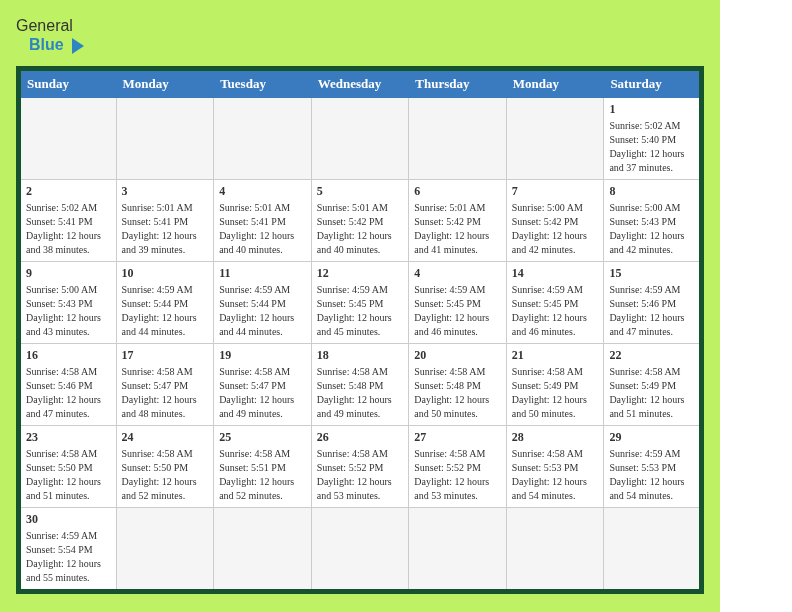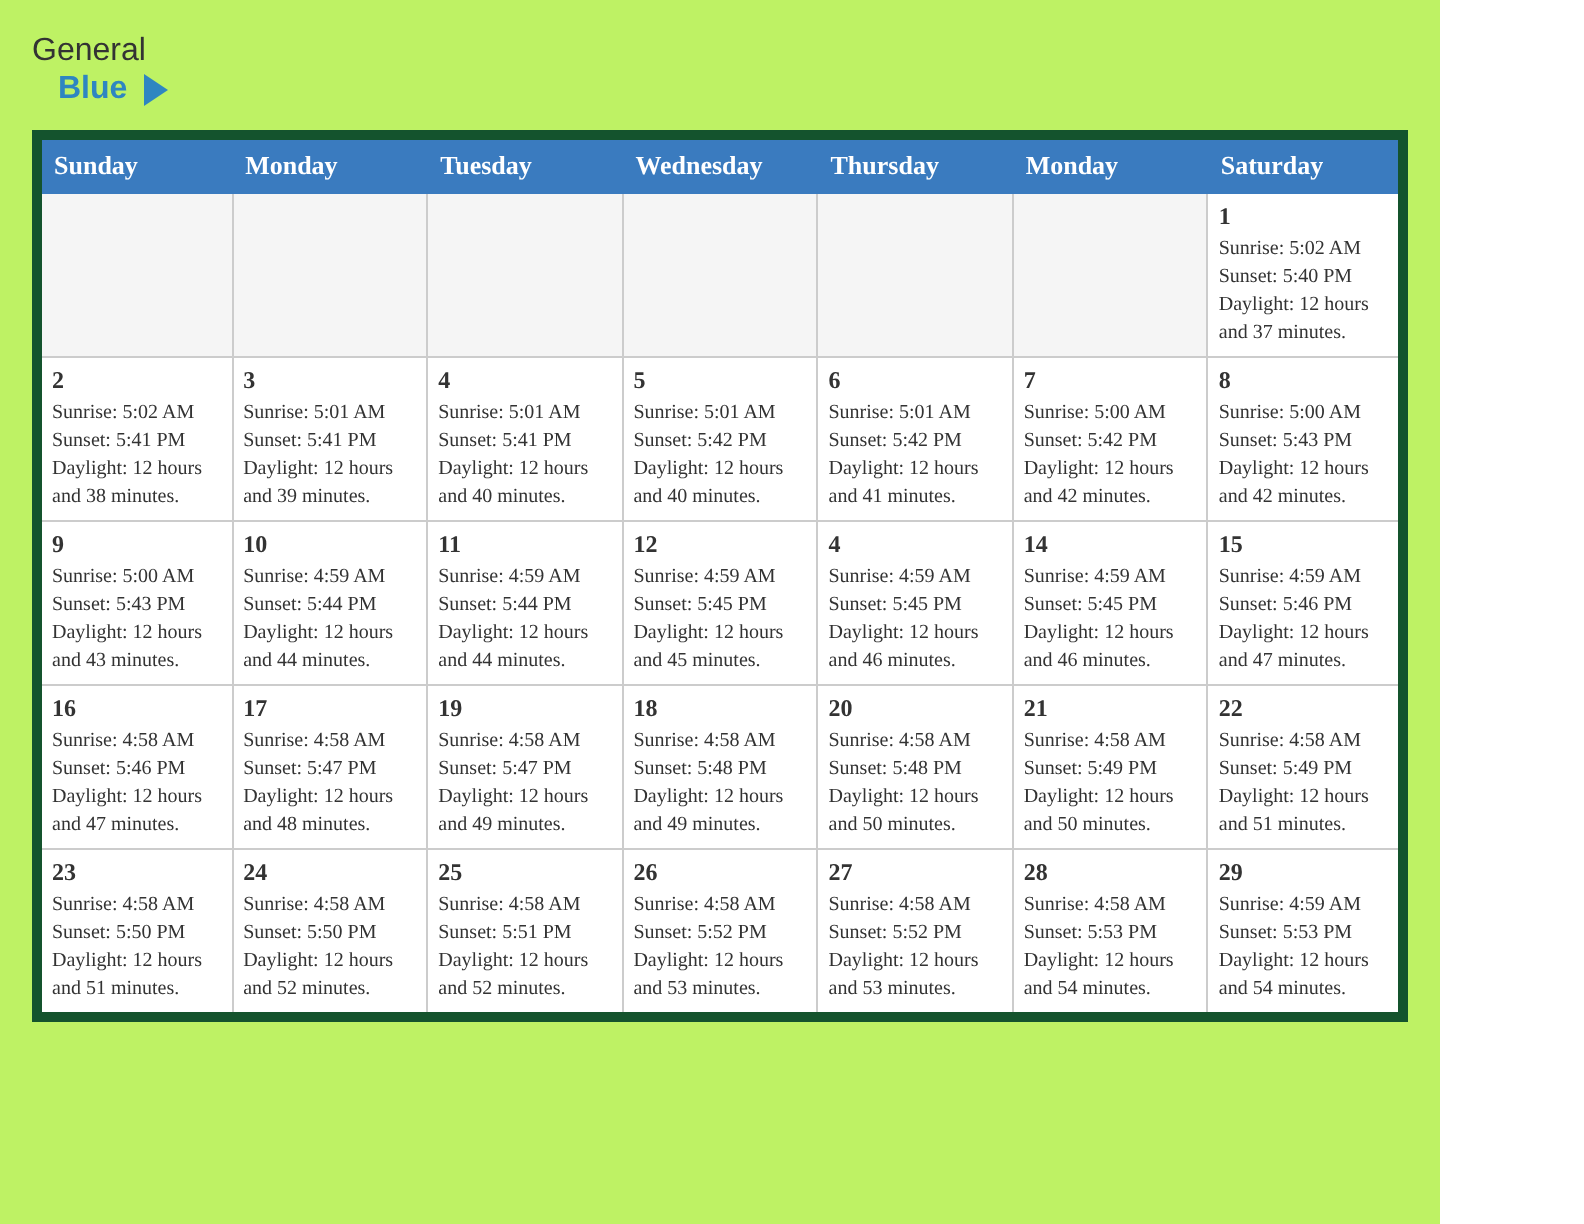--- a/index.html
+++ b/index.html
@@ -245,15 +245,27 @@
           </td>
           <td>
             <span class="day-number">28</span>
             <div class="day-info">Sunrise: 4:58 AM<br>Sunset: 5:53 PM<br>Daylight: 12 hours and 54 minutes.</div>
           </td>
           <td>
             <span class="day-number">29</span>
             <div class="day-info">Sunrise: 4:59 AM<br>Sunset: 5:53 PM<br>Daylight: 12 hours and 54 minutes.</div>
           </td>
         </tr>
+        <tr class="last-row">
+          <td>
+            <span class="day-number">30</span>
+            <div class="day-info">Sunrise: 4:59 AM<br>Sunset: 5:54 PM<br>Daylight: 12 hours and 55 minutes.</div>
+          </td>
+          <td class="empty"></td>
+          <td class="empty"></td>
+          <td class="empty"></td>
+          <td class="empty"></td>
+          <td class="empty"></td>
+          <td class="empty"></td>
+        </tr>
       </tbody>
   </table>
 </div>
 
 </body></html>

